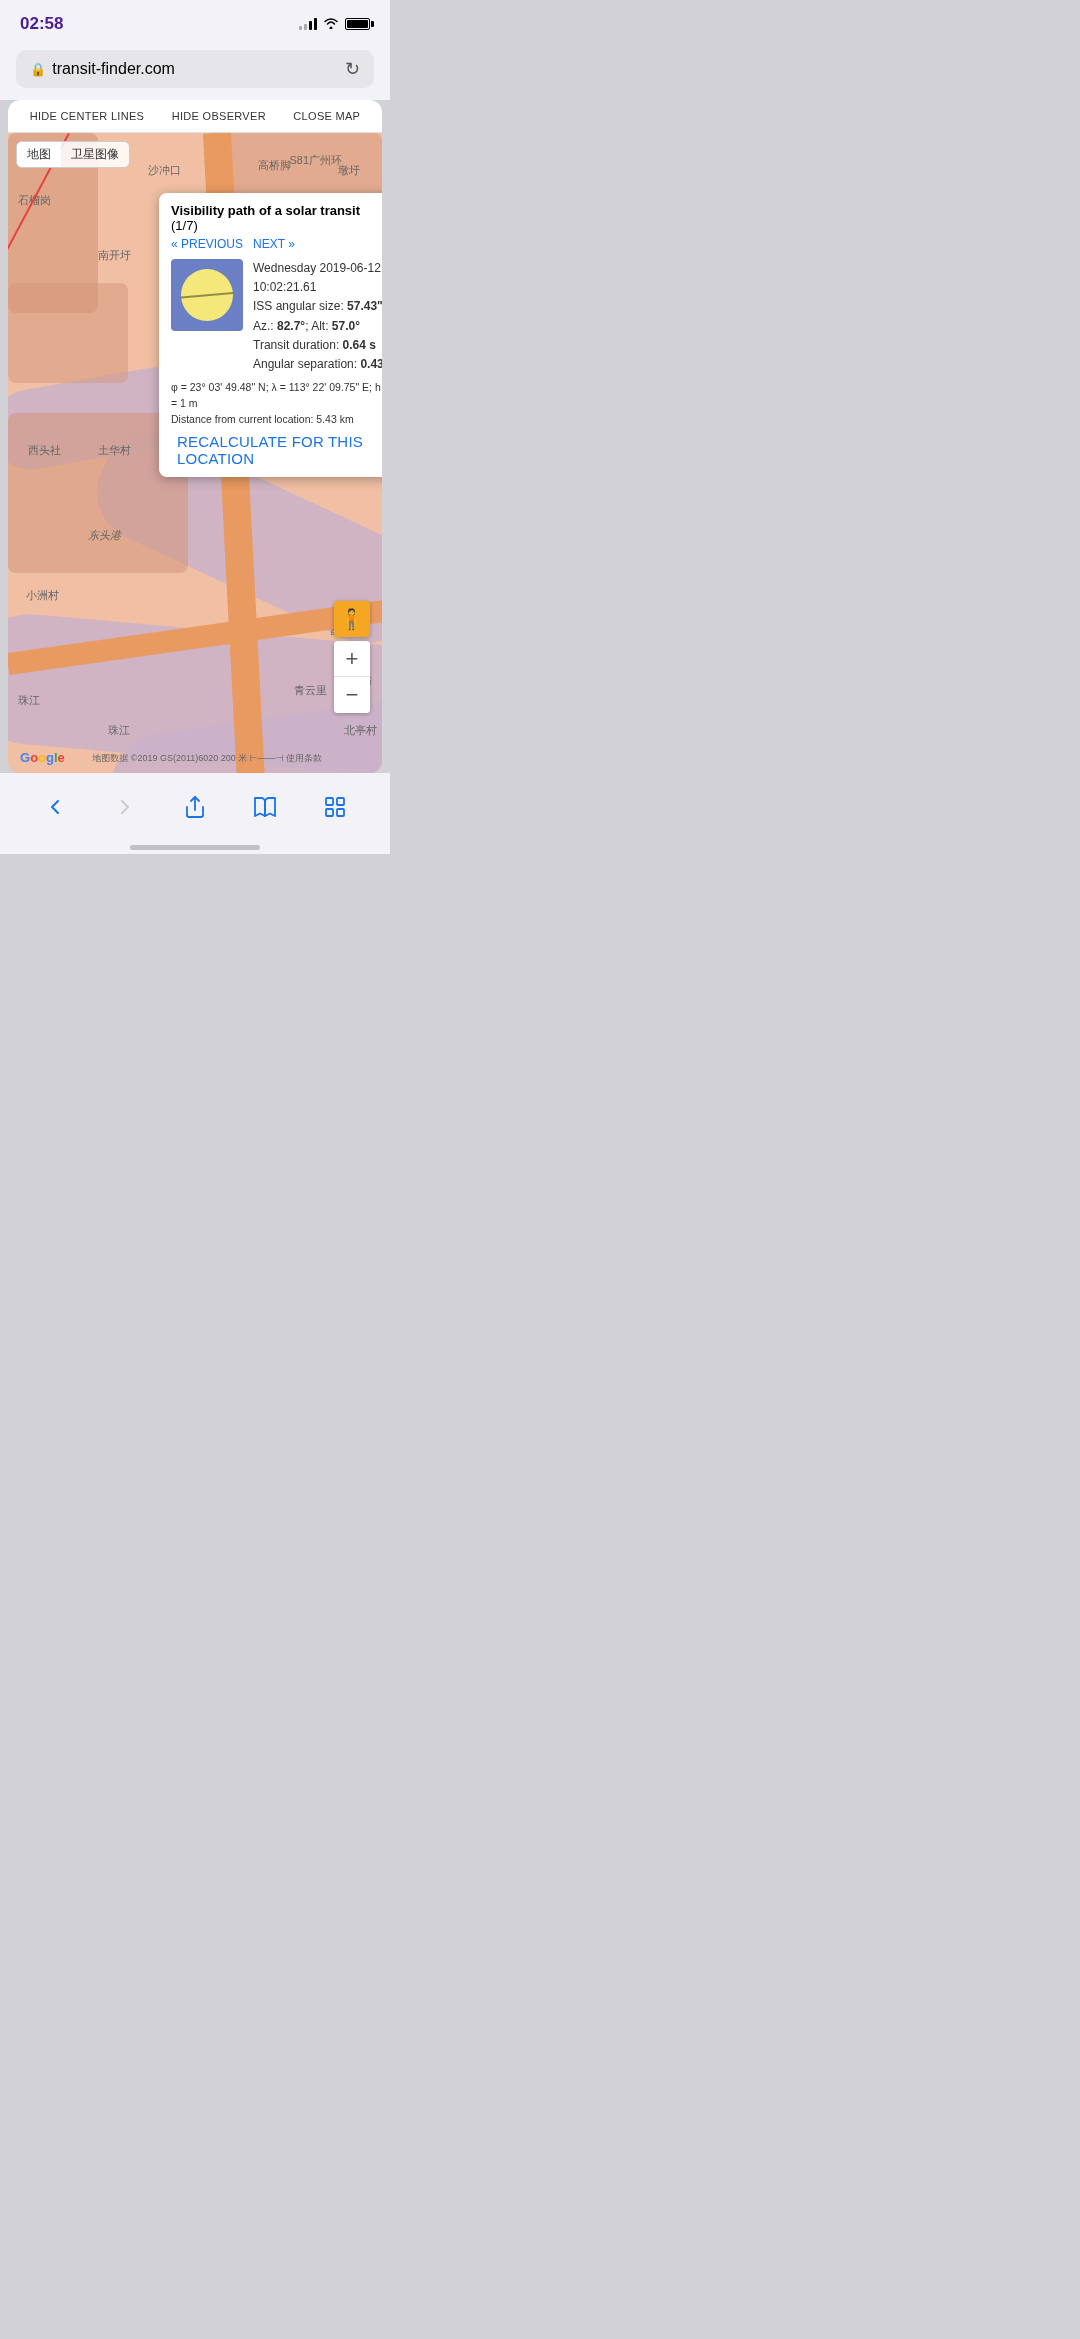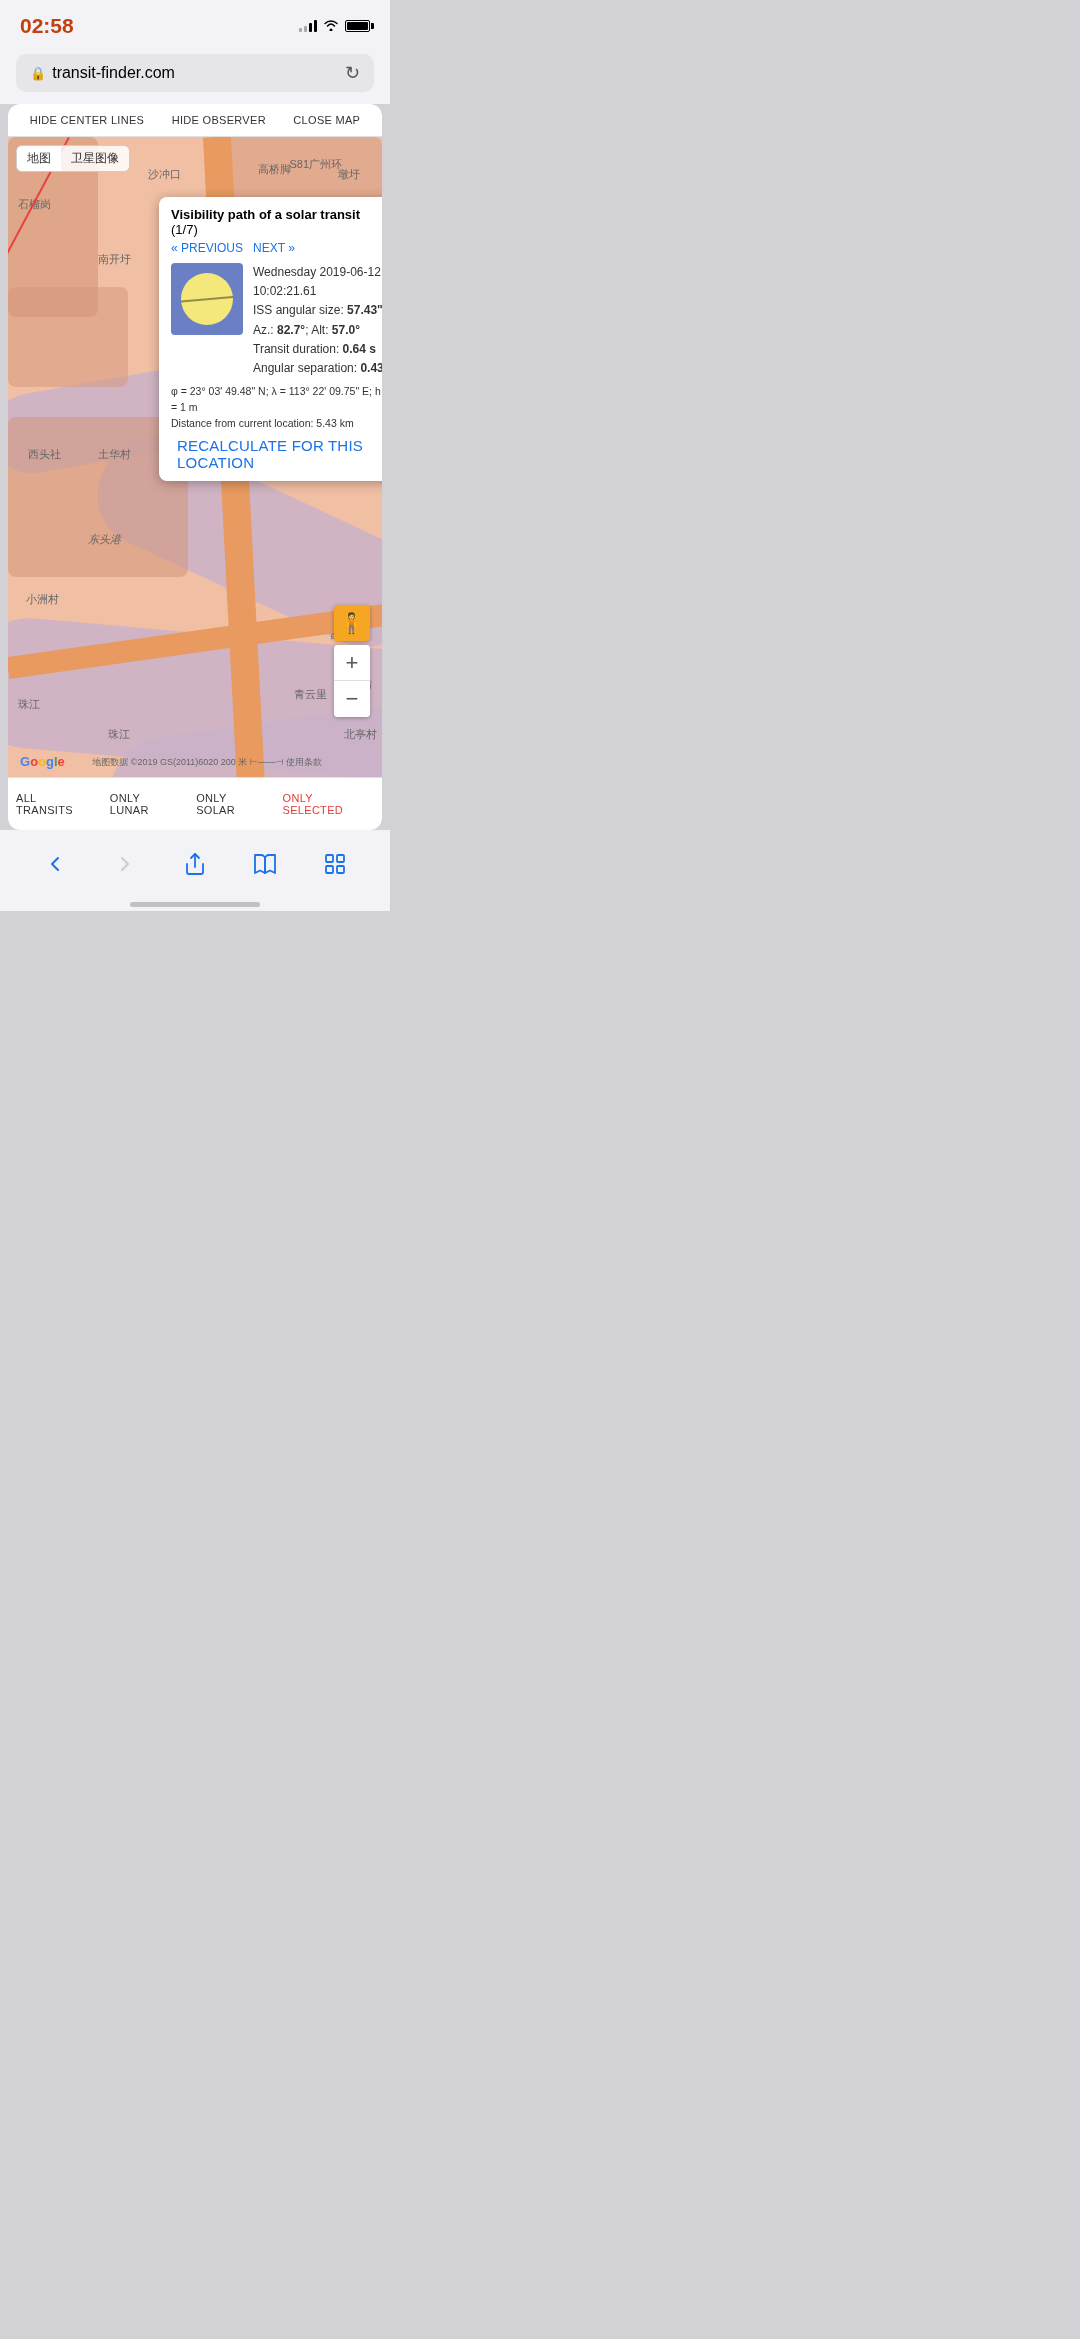--- a/index.html
+++ b/index.html
@@ -14,23 +14,23 @@
 
     
     .status-bar {
       display: flex;
       justify-content: space-between;
       align-items: center;
       padding: 14px 20px 8px;
       background: #f2f2f7;
     }
     .status-time {
-      font-size: 21px;
+      font-size: 17px;
       font-weight: 600;
-      color: #c2410c;
+      color: #4c1d95;
     }
     .status-icons {
       display: flex;
       align-items: center;
       gap: 6px;
     }
     .signal-bars {
       display: flex;
       align-items: flex-end;
       gap: 2px;
@@ -552,26 +552,20 @@
       </div>
     </div>
 
     <div class="google-logo">
       <span>G</span><span>o</span><span>o</span><span>g</span><span>l</span><span>e</span>
     </div>
 
     <div class="map-attribution">地图数据 ©2019 GS(2011)6020   200 米 ⊢——⊣   使用条款</div>
   </div>
 
-  <div class="bottom-tabs">
-    <span class="bottom-tab">ALL TRANSITS</span>
-    <span class="bottom-tab">ONLY LUNAR</span>
-    <span class="bottom-tab">ONLY SOLAR</span>
-    <span class="bottom-tab selected">ONLY SELECTED</span>
-  </div>
 </div>
 
 <div class="ios-nav">
   <div class="ios-nav-btn">
     <svg viewBox="0 0 24 24" fill="none" stroke="#1a73e8" stroke-width="2" stroke-linecap="round" stroke-linejoin="round">
       <polyline points="15 18 9 12 15 6"></polyline>
     </svg>
   </div>
   <div class="ios-nav-btn">
     <svg viewBox="0 0 24 24" fill="none" stroke="#ccc" stroke-width="2" stroke-linecap="round" stroke-linejoin="round">

